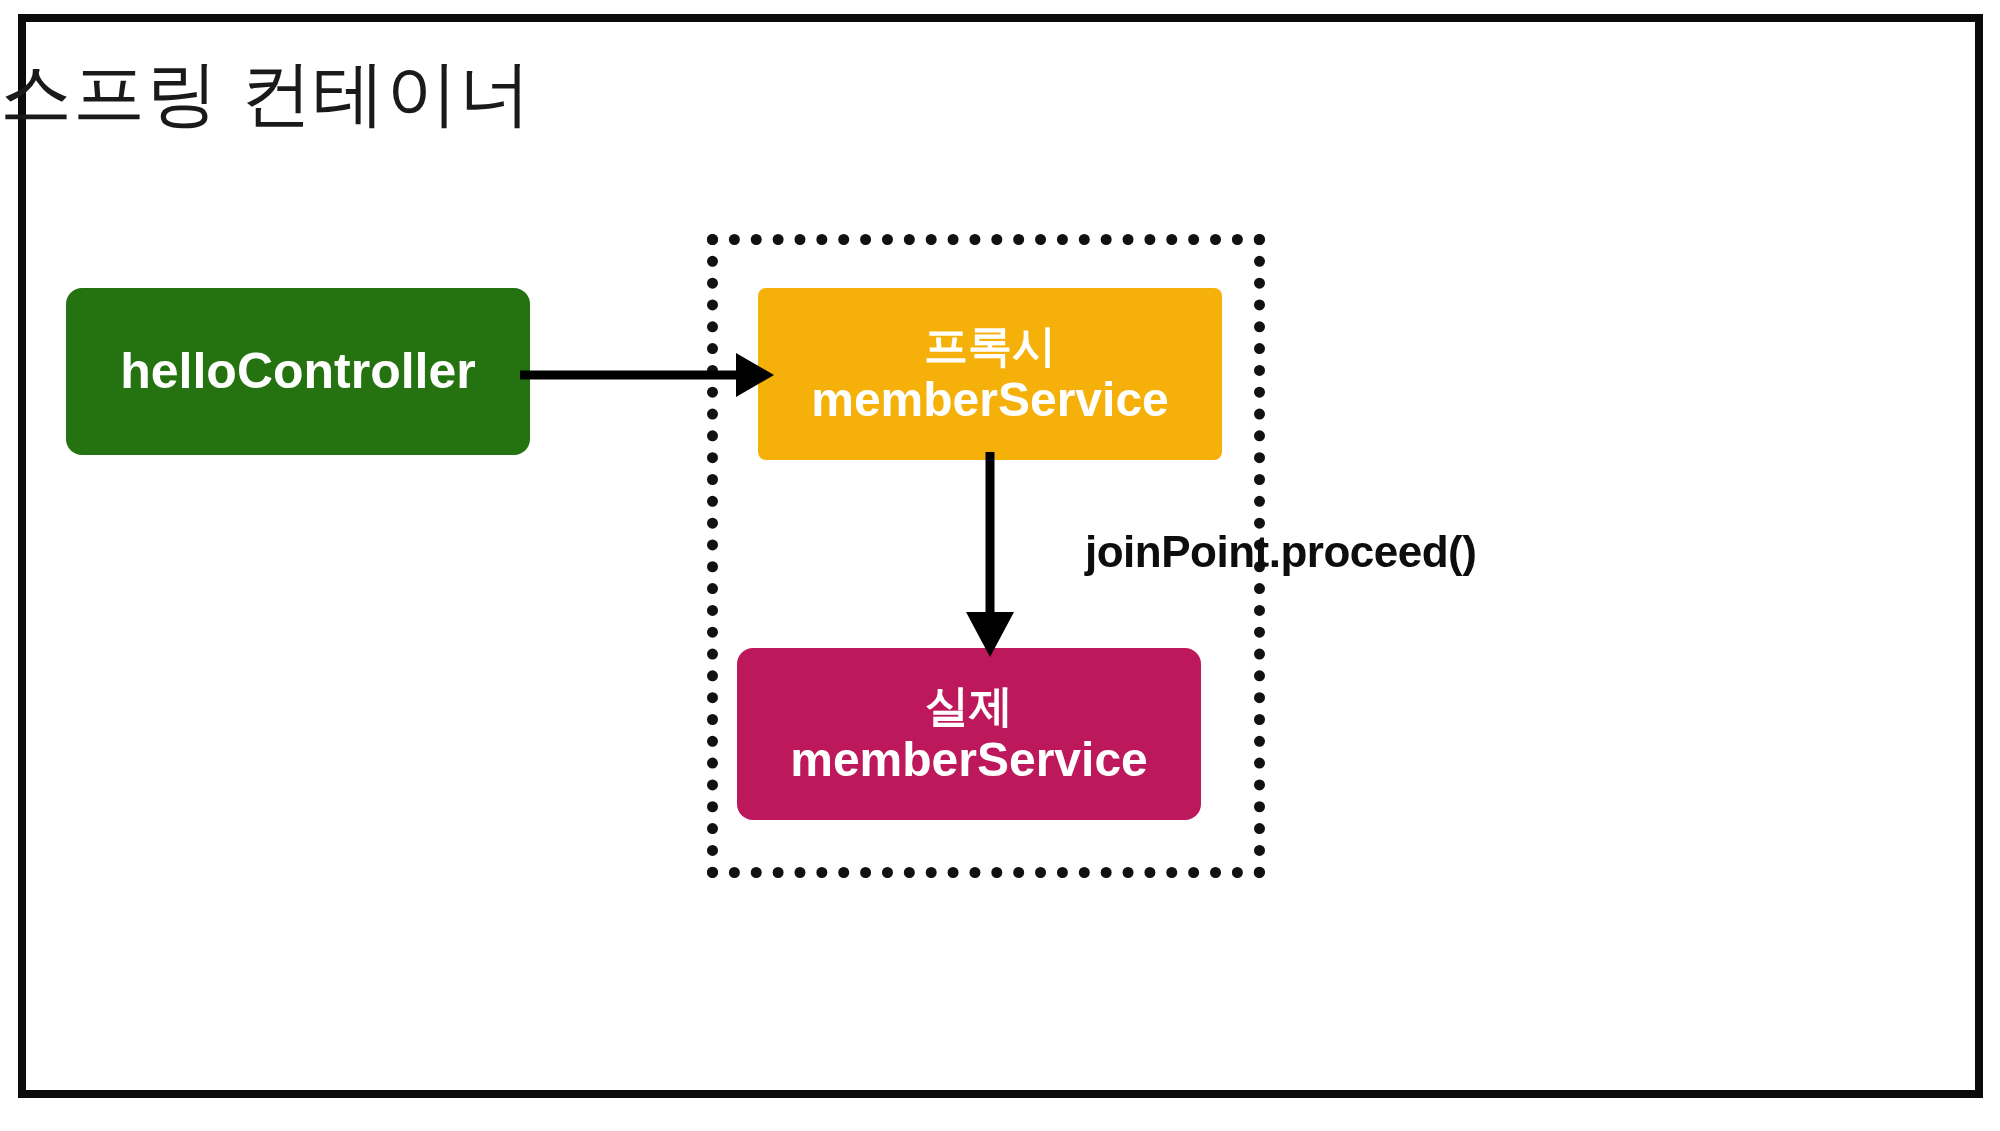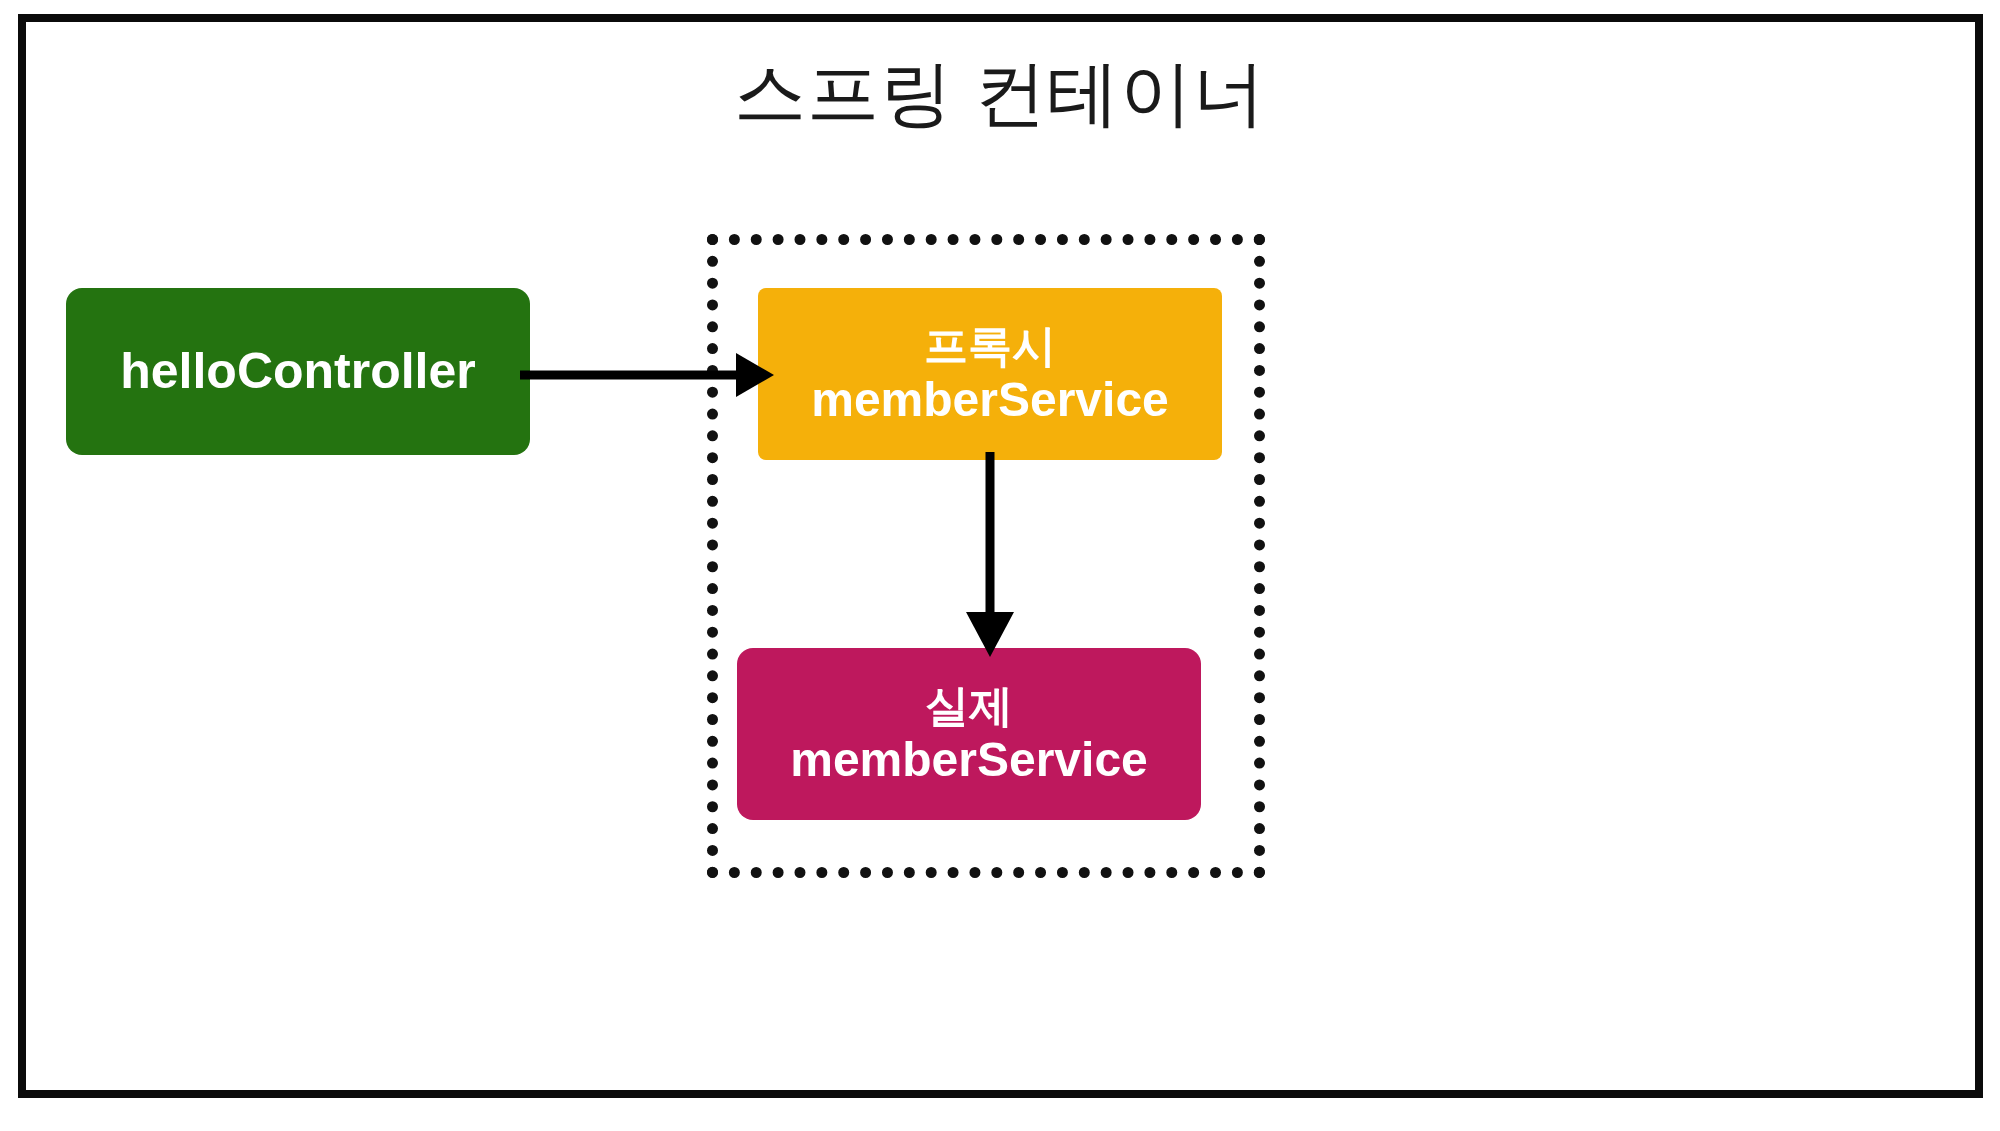--- a/index.html
+++ b/index.html
@@ -30,21 +30,20 @@
     background: #ffffff;
     box-sizing: border-box;
   }
 
   
   #diagram-title {
     position: absolute;
     left: 0;
     top: 48px;
     width: 2000px;
-    text-align: center;
     font-size: 72px;
     font-weight: 400;
     color: #1a1a1a;
     letter-spacing: 1px;
     line-height: 1.25;
     white-space: nowrap;
   }
 
   
   #proxy-scope {
@@ -167,14 +166,15 @@
   <svg class="arrow-svg" id="arrow-controller-to-proxy" viewBox="0 0 260 60">
     <line x1="0" y1="30" x2="222" y2="30" stroke="#000000" stroke-width="9"></line>
     <polygon points="216,8 254,30 216,52" fill="#000000"></polygon>
   </svg>
 
   <svg class="arrow-svg" id="arrow-proxy-to-real" viewBox="0 0 120 210">
     <line x1="60" y1="0" x2="60" y2="170" stroke="#000000" stroke-width="9"></line>
     <polygon points="36,160 84,160 60,205" fill="#000000"></polygon>
   </svg>
 
+  <div id="joinpoint-label">joinPoint.proceed()</div>
 
 </div>
 
 </body></html>

